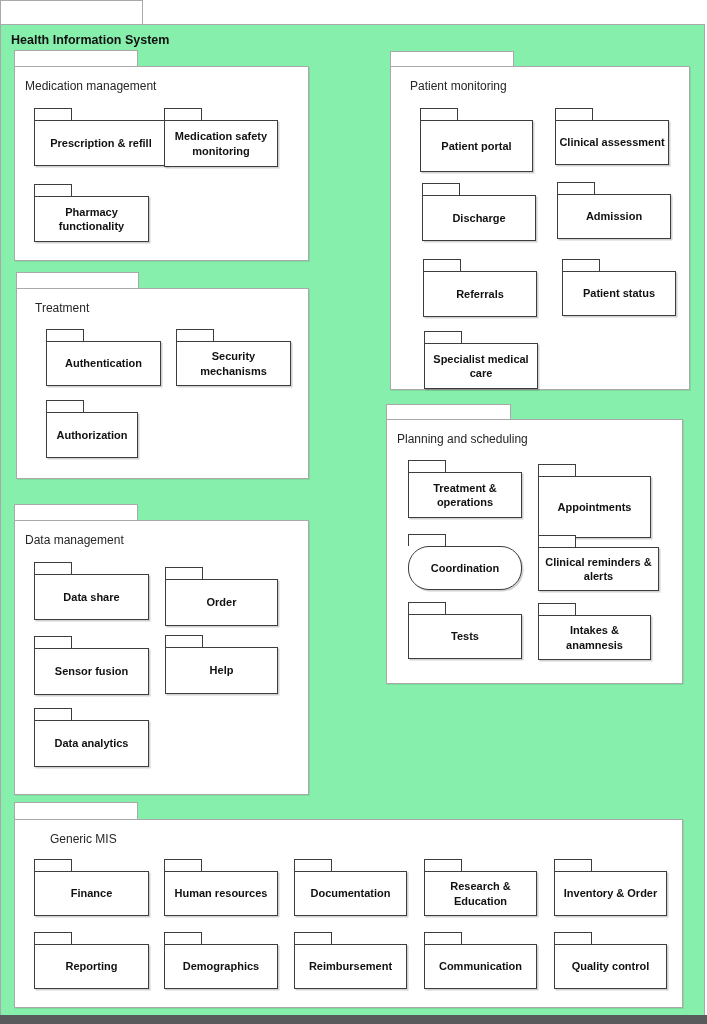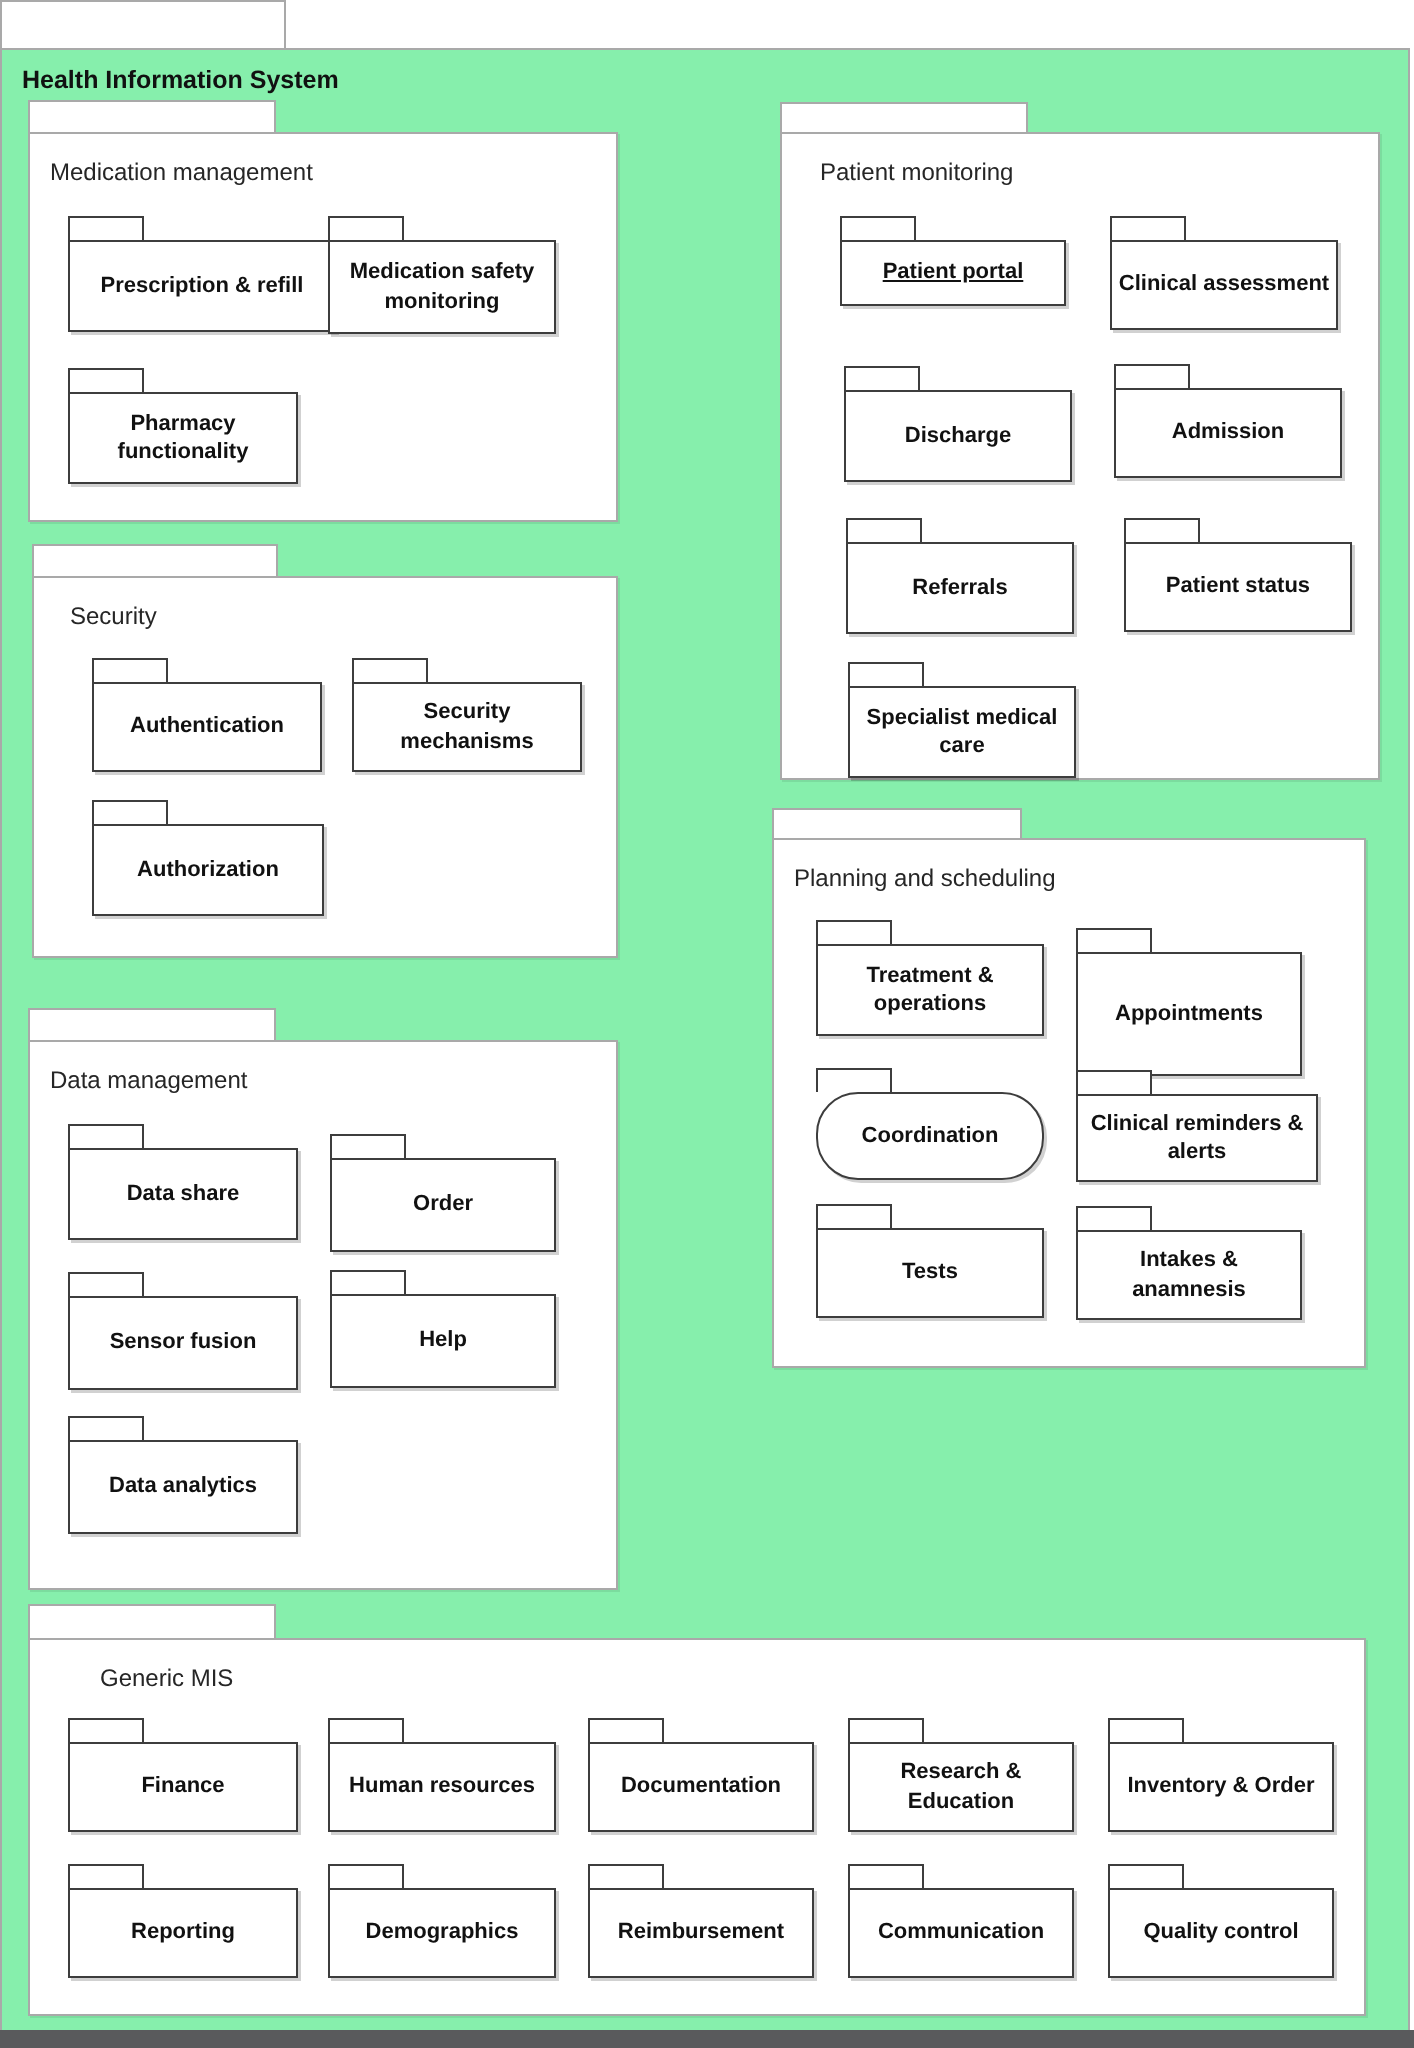--- a/index.html
+++ b/index.html
@@ -58,21 +58,21 @@
         </div>
       </div>
     </div>
 
     <div class="sec" style="left:389px; top:26px; width:300px; height:339px;">
       <div class="sec-tab" style="width:124px; height:15px;"></div>
       <div class="sec-body" style="top:15px; width:300px; height:324px;">
         <div class="sec-label" style="left:19px; top:12px;">Patient monitoring</div>
         <div class="pkg" style="left:29px; top:41px;">
           <div class="pkg-tab"></div>
-          <div class="pkg-body" style="width:113px; height:33px;text-decoration:underline;">Patient portal</div>
+          <div class="pkg-body" style="width:113px; height:52px;">Patient portal</div>
         </div>
         <div class="pkg" style="left:164px; top:41px;">
           <div class="pkg-tab"></div>
           <div class="pkg-body" style="width:114px; height:45px;">Clinical assessment</div>
         </div>
         <div class="pkg" style="left:31px; top:116px;">
           <div class="pkg-tab"></div>
           <div class="pkg-body" style="width:114px; height:46px;">Discharge</div>
         </div>
         <div class="pkg" style="left:166px; top:115px;">
@@ -90,32 +90,32 @@
         <div class="pkg" style="left:33px; top:264px;">
           <div class="pkg-tab"></div>
           <div class="pkg-body" style="width:114px; height:46px;">Specialist medical care</div>
         </div>
       </div>
     </div>
 
     <div class="sec" style="left:15px; top:247px; width:293px; height:207px;">
       <div class="sec-tab" style="width:123px; height:16px;"></div>
       <div class="sec-body" style="top:16px; width:293px; height:191px;">
-        <div class="sec-label" style="left:18px; top:12px;">Security</div>
+        <div class="sec-label" style="left:18px; top:12px;">Treatment</div>
         <div class="pkg" style="left:29px; top:40px;">
           <div class="pkg-tab"></div>
           <div class="pkg-body" style="width:115px; height:45px;">Authentication</div>
         </div>
         <div class="pkg" style="left:159px; top:40px;">
           <div class="pkg-tab"></div>
           <div class="pkg-body" style="width:115px; height:45px;">Security mechanisms</div>
         </div>
         <div class="pkg" style="left:29px; top:111px;">
           <div class="pkg-tab"></div>
-          <div class="pkg-body" style="width:116px; height:46px;">Authorization</div>
+          <div class="pkg-body" style="width:92px; height:46px;">Authorization</div>
         </div>
       </div>
     </div>
 
     <div class="sec" style="left:385px; top:379px; width:297px; height:280px;">
       <div class="sec-tab" style="width:125px; height:15px;"></div>
       <div class="sec-body" style="top:15px; width:297px; height:265px;">
         <div class="sec-label" style="left:10px; top:12px;">Planning and scheduling</div>
         <div class="pkg" style="left:21px; top:40px;">
           <div class="pkg-tab"></div>

